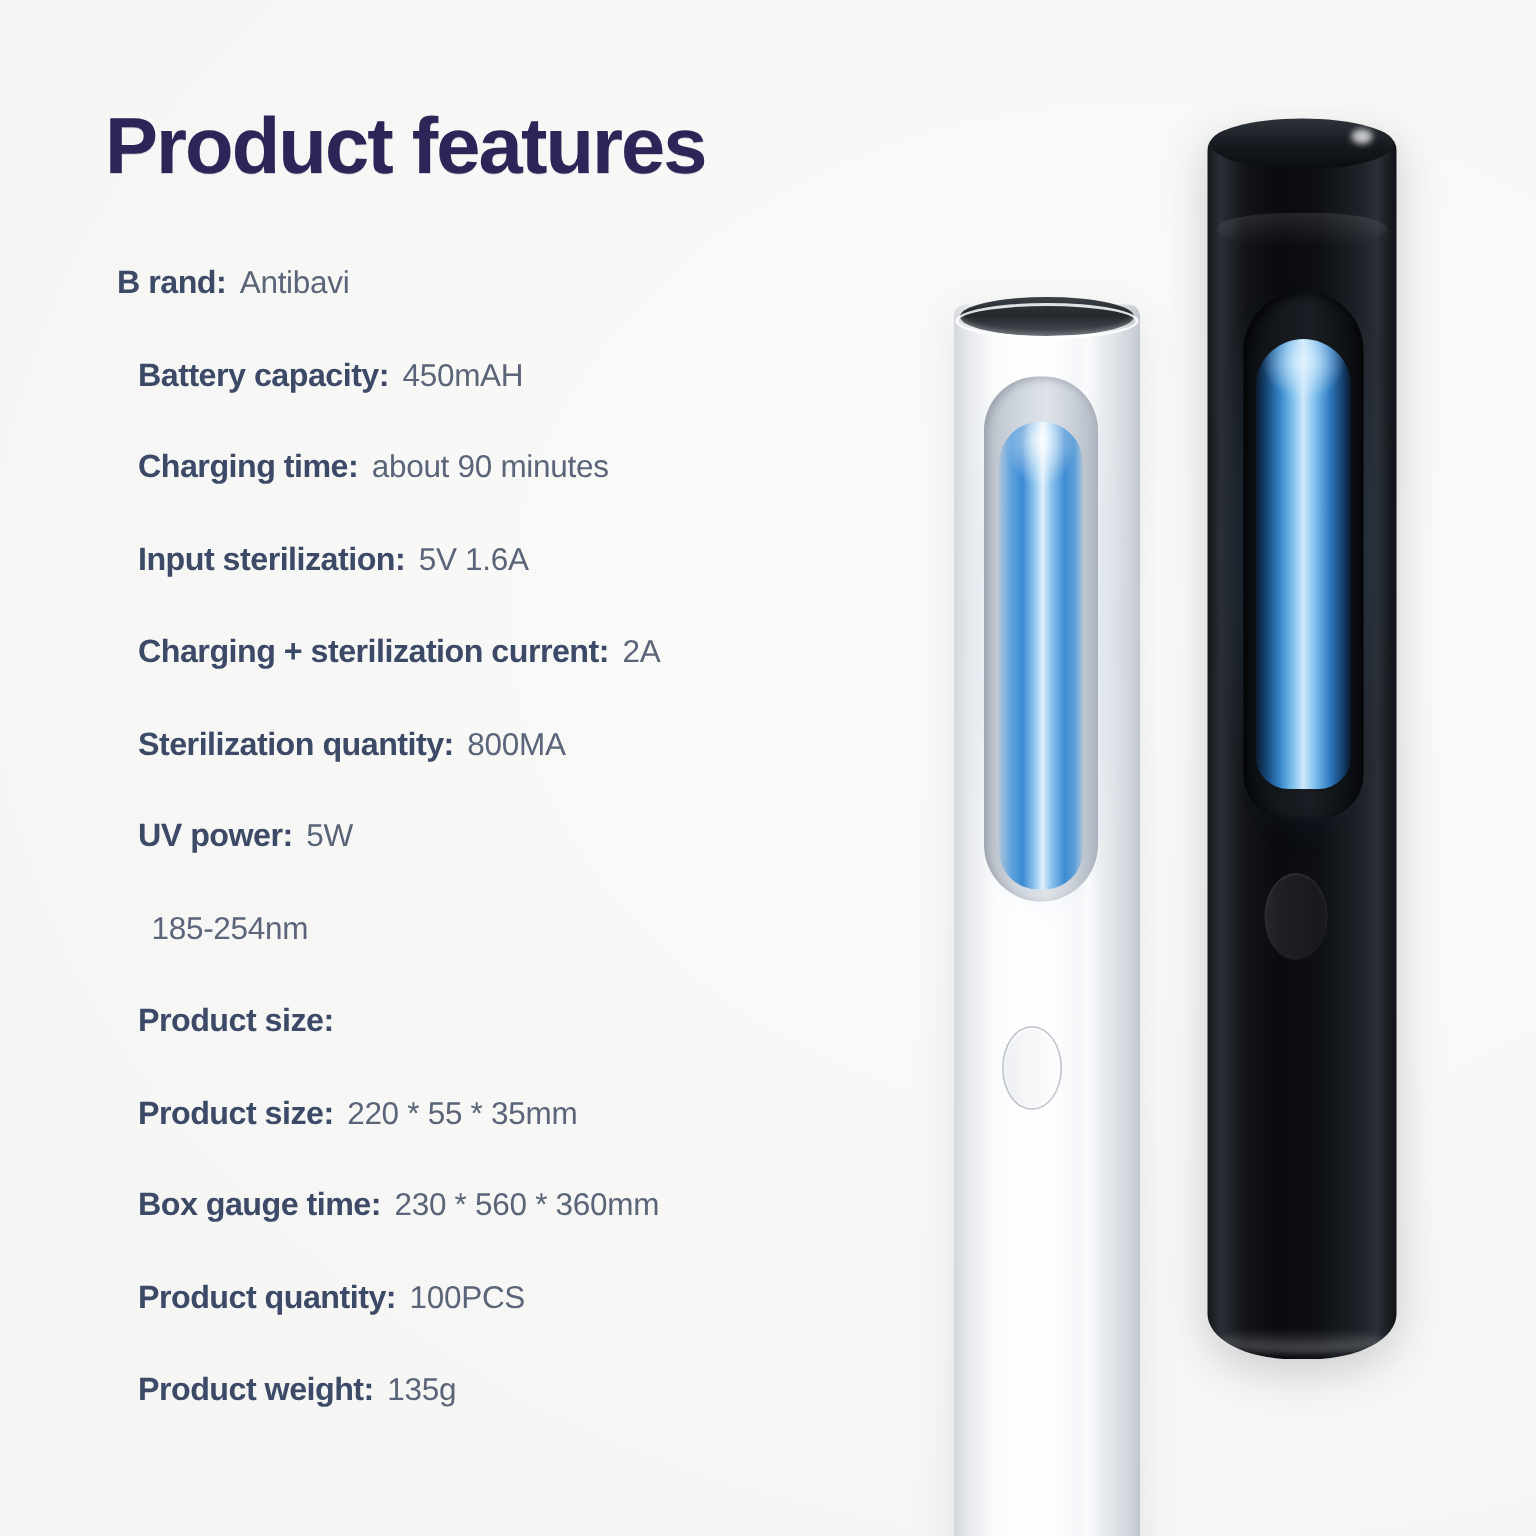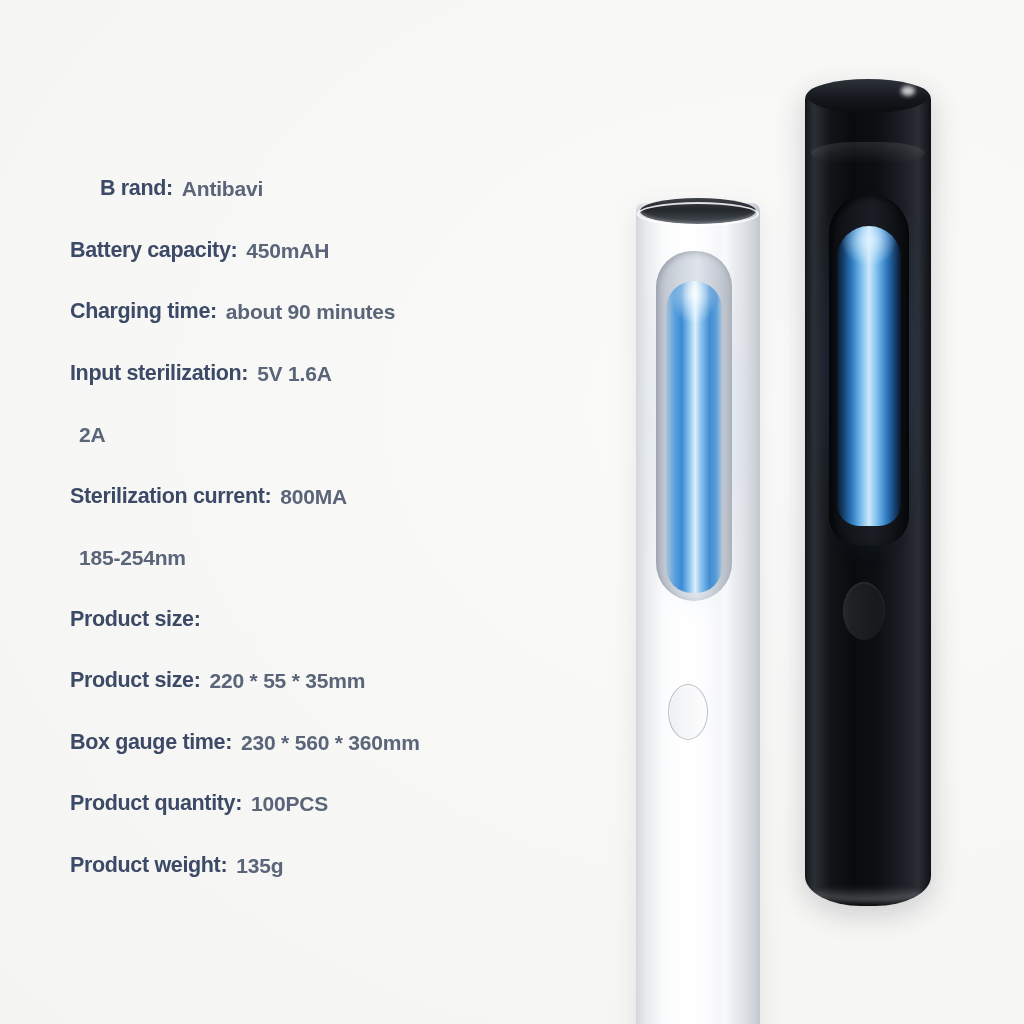--- a/index.html
+++ b/index.html
@@ -44,35 +44,35 @@
     position:absolute;
     left:0; top:178px;
     width:640px;
     list-style:none;
   }
 
   .spec-row {
     height:61.5px;
     display:flex;
     align-items:flex-start;
-    padding-left:70px;
+    padding-left:92px;
     white-space:nowrap;
   }
-  .spec-row.indent { padding-left:100px; }
+  .spec-row.indent { padding-left:78px; }
 
   .spec-label {
     font-size:21.5px;
     font-weight:bold;
     color:#3c4a67;
     letter-spacing:-0.35px;
     line-height:1;
   }
   .spec-value {
     font-size:21px;
-    font-weight:bold;
+    font-weight:normal;
     color:#5b6579;
     letter-spacing:-0.2px;
     line-height:1;
     margin-left:9px;
   }
 
   
   #product-stage {
     position:absolute;
     left:600px; top:0;
@@ -283,20 +283,21 @@
     filter:blur(2px);
   }
 </style>
 </head>
 <body>
 
 <div id="page">
 
   <div id="spec-panel">
 
+    <h1 id="page-title">Product features</h1>
 
     <ul id="spec-list">
 
       <li class="spec-row indent">
         <span class="spec-label">B rand:</span>
         <span class="spec-value">Antibavi</span>
       </li>
 
       <li class="spec-row">
         <span class="spec-label">Battery capacity:</span>
@@ -307,28 +308,33 @@
         <span class="spec-label">Charging time:</span>
         <span class="spec-value">about 90 minutes</span>
       </li>
 
       <li class="spec-row">
         <span class="spec-label">Input sterilization:</span>
         <span class="spec-value">5V 1.6A</span>
       </li>
 
       <li class="spec-row">
+        <span class="spec-label">Charging + sterilization current:</span>
         <span class="spec-value">2A</span>
       </li>
 
       <li class="spec-row">
-        <span class="spec-label">Sterilization current:</span>
+        <span class="spec-label">Sterilization quantity:</span>
         <span class="spec-value">800MA</span>
       </li>
 
+      <li class="spec-row">
+        <span class="spec-label">UV power:</span>
+        <span class="spec-value">5W</span>
+      </li>
 
 
       <li class="spec-row">
         <span class="spec-value">185-254nm</span>
       </li>
 
       <li class="spec-row">
         <span class="spec-label">Product size:</span>
       </li>
 

